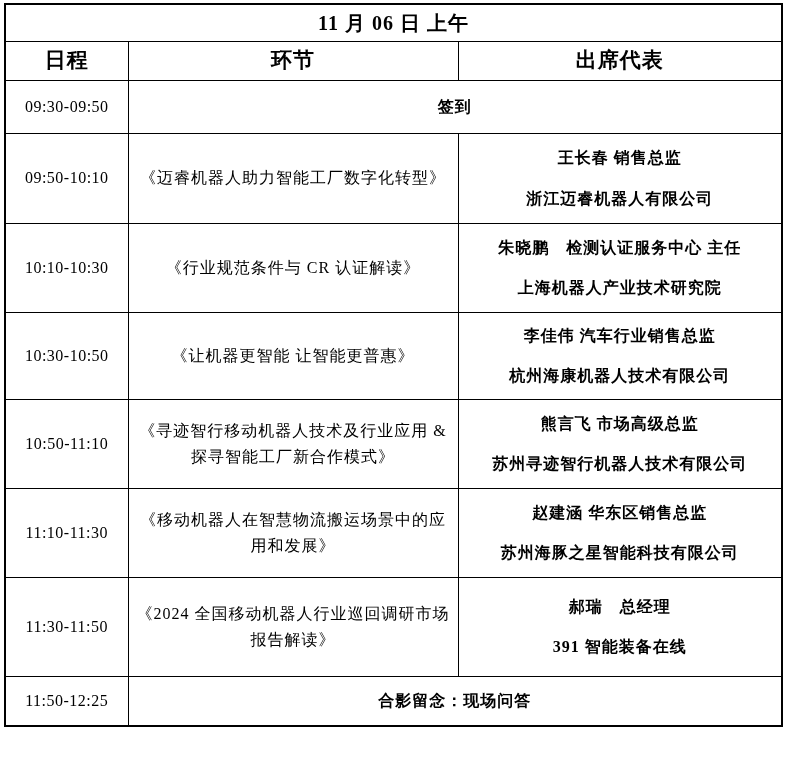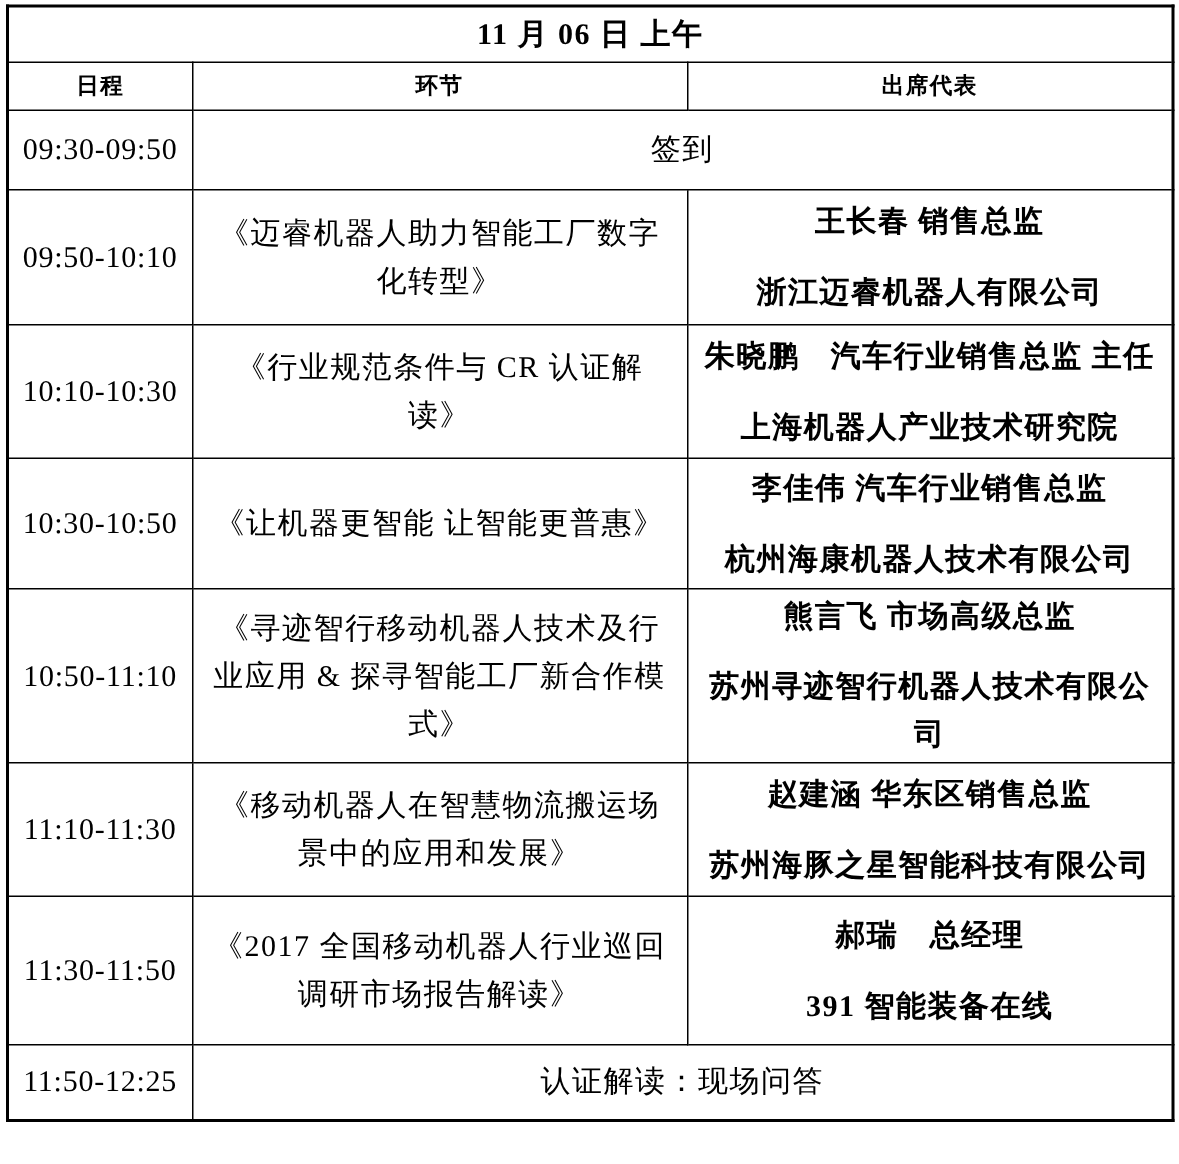--- a/index.html
+++ b/index.html
@@ -22,55 +22,56 @@
     table-layout: fixed;
     width: 777px;
     border: 2px solid #000000;
   }
   table.schedule th,
   table.schedule td {
     border: 1px solid #000000;
     text-align: center;
     vertical-align: middle;
     padding: 2px 8px;
-    font-size: 20px;
+    font-size: 16px;
     line-height: 1.6;
     overflow: hidden;
   }
   col.c1 { width: 123px; }
   col.c2 { width: 330px; }
   col.c3 { width: 324px; }
   tr.title-row th {
     font-weight: bold;
     font-size: 20px;
     letter-spacing: 1px;
   }
   tr.head-row th {
     font-weight: bold;
-    font-size: 15px;
+    font-size: 21px;
     letter-spacing: 1px;
   }
   td.time-cell {
     font-size: 19px;
     letter-spacing: 0.5px;
     white-space: nowrap;
   }
   td.session-cell {
     letter-spacing: 1px;
     line-height: 1.75;
   }
   td.delegate-cell {
     letter-spacing: 1px;
     font-weight: bold;
   }
   td.delegate-cell .rep-name {
     margin-bottom: 15px;
   }
   td.merged-cell, td.footer-cell {
     letter-spacing: 1px;
+    font-weight: bold;
   }
 </style>
 </head>
 <body>
 
 <div class="page">
   <table class="schedule">
     <colgroup>
       <col class="c1">
         <col class="c2">
@@ -96,21 +97,21 @@
         <td class="session-cell">《迈睿机器人助力智能工厂数字化转型》</td>
         <td class="delegate-cell">
           <div class="rep-name">王长春 销售总监</div>
           <div class="rep-org">浙江迈睿机器人有限公司</div>
         </td>
       </tr>
       <tr style="height:89px">
         <td class="time-cell">10:10-10:30</td>
         <td class="session-cell">《行业规范条件与 CR 认证解读》</td>
         <td class="delegate-cell">
-          <div class="rep-name">朱晓鹏　汽车行业销售总监 主任</div>
+          <div class="rep-name">朱晓鹏　检测认证服务中心 主任</div>
           <div class="rep-org">上海机器人产业技术研究院</div>
         </td>
       </tr>
       <tr style="height:87px">
         <td class="time-cell">10:30-10:50</td>
         <td class="session-cell">《让机器更智能 让智能更普惠》</td>
         <td class="delegate-cell">
           <div class="rep-name">李佳伟 汽车行业销售总监</div>
           <div class="rep-org">杭州海康机器人技术有限公司</div>
         </td>
@@ -126,25 +127,25 @@
       <tr style="height:89px">
         <td class="time-cell">11:10-11:30</td>
         <td class="session-cell">《移动机器人在智慧物流搬运场景中的应用和发展》</td>
         <td class="delegate-cell">
           <div class="rep-name">赵建涵 华东区销售总监</div>
           <div class="rep-org">苏州海豚之星智能科技有限公司</div>
         </td>
       </tr>
       <tr style="height:99px">
         <td class="time-cell">11:30-11:50</td>
-        <td class="session-cell">《2017 全国移动机器人行业巡回调研市场报告解读》</td>
+        <td class="session-cell">《2024 全国移动机器人行业巡回调研市场报告解读》</td>
         <td class="delegate-cell">
           <div class="rep-name">郝瑞　总经理</div>
           <div class="rep-org">391 智能装备在线</div>
         </td>
       </tr>
       <tr style="height:50px">
         <td class="time-cell">11:50-12:25</td>
-        <td colspan="2" class="merged-cell">认证解读：现场问答</td>
+        <td colspan="2" class="merged-cell">合影留念：现场问答</td>
       </tr>
     </tbody>
   </table>
 </div>
 
 </body></html>

